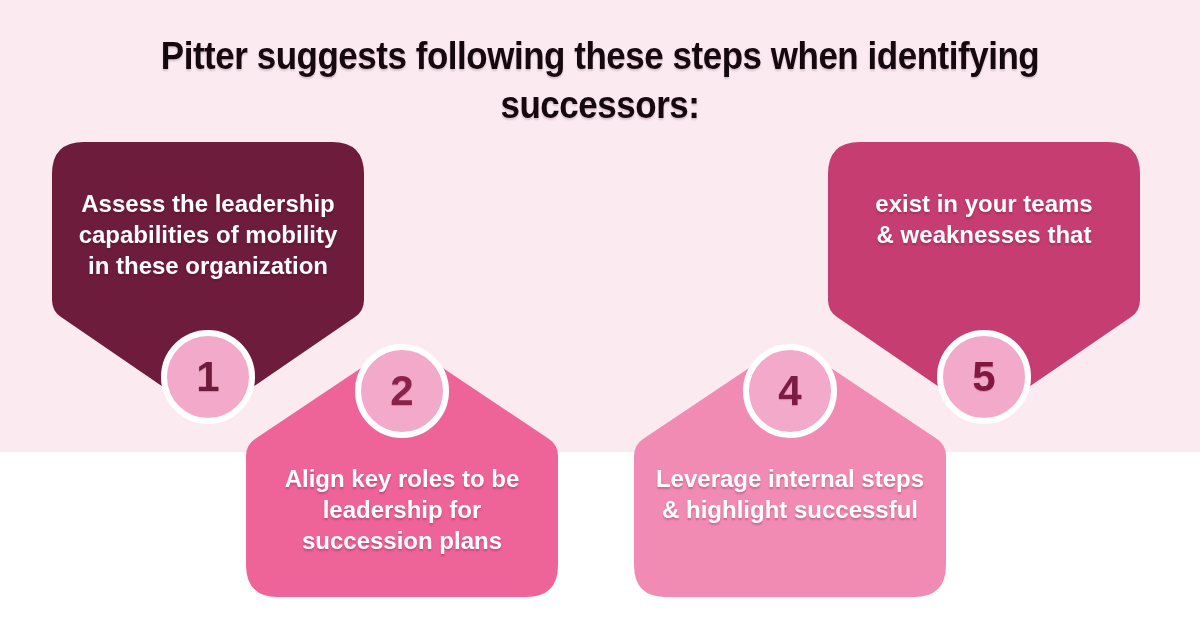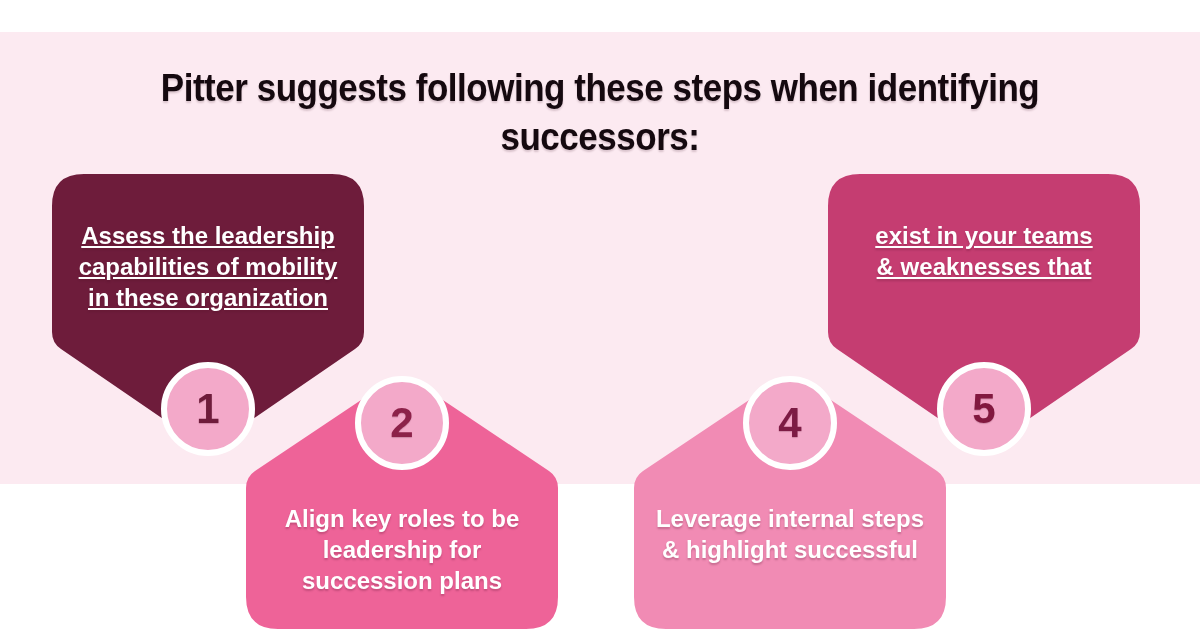--- a/index.html
+++ b/index.html
@@ -3,42 +3,41 @@
 <meta charset="utf-8">
 <style>
   html,body { margin:0; padding:0; }
   body {
     font-family: "Liberation Sans", "DejaVu Sans", sans-serif;
     width:1200px; height:630px; overflow:hidden;
   }
   .canvas {
     position:relative; width:1200px; height:452px;
     background:#FCEAF1;
-    margin-top:32px;
   }
   .title {
     position:absolute; top:32px; left:0; width:1200px;
     text-align:center;
     font-size:38px; font-weight:700; line-height:49px;
     letter-spacing:-0.5px;
     transform:scaleX(0.92); transform-origin:50% 0;
     text-shadow:0 2px 2px rgba(60,20,40,0.18);
   }
   .card { position:absolute; width:312px; }
   .card.down { top:142px; height:270px; }
   .card.up   { top:339px; height:258px; }
   .card .shape-svg { position:absolute; left:0; top:0; width:312px; display:block; }
   .card-text {
     position:absolute; left:8px; right:8px; text-align:center;
     color:#FFFFFF; font-weight:700; font-size:24px; line-height:31px;
     text-shadow:0 2px 2px rgba(70,10,35,0.25);
   }
   .card-text div { white-space:nowrap; }
-  .down .card-text { top:46px;text-decoration:underline; }
-  .up   .card-text { top:132px; }
+  .down .card-text { top:46px; }
+  .up   .card-text { top:124px; }
   .num-circle {
     position:absolute; left:109px; width:82px; height:82px;
     border-radius:50%; border:6px solid #FFFFFF;
     box-sizing:content-box;
     display:flex; align-items:center; justify-content:center;
   }
   .down .num-circle { top:188px; }
   .up   .num-circle { top:5px; }
   .num-circle span {
     font-size:42px; font-weight:700;

